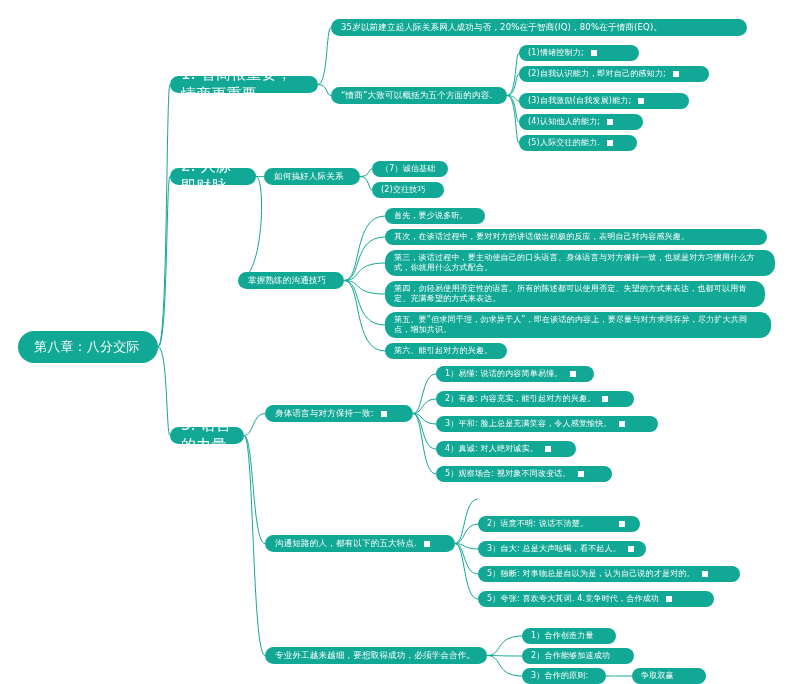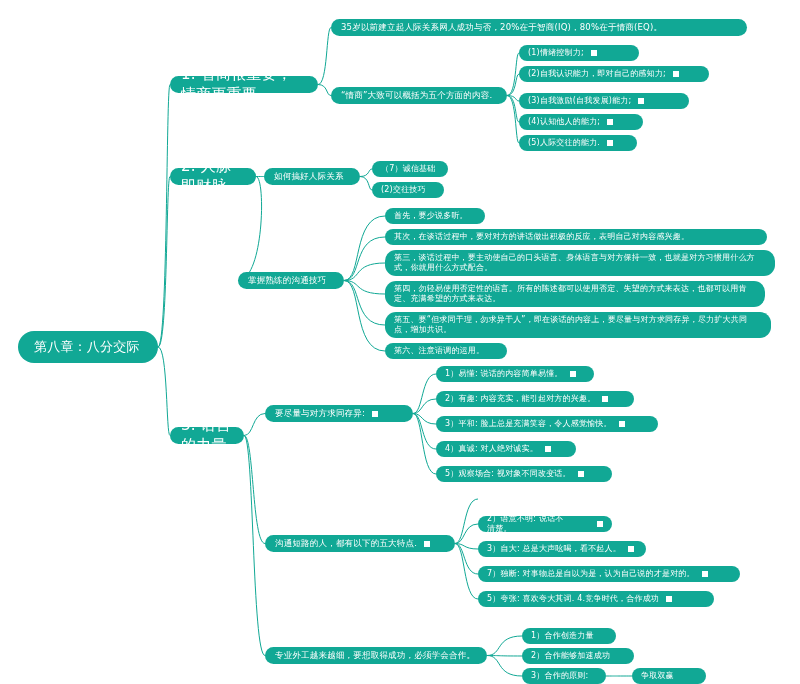--- a/index.html
+++ b/index.html
@@ -114,31 +114,31 @@
     <div class="node lvl2" style="left: 170px; top: 168px; width: 86px; height: 17px;"><span class="nlabel">2. 人脉即财脉</span></div>
     <div class="node lvl3" style="left: 264px; top: 168px; width: 96px; height: 17px;"><span class="nlabel">如何搞好人际关系</span></div>
     <div class="node lvl4" style="left: 372px; top: 161px; width: 76px; height: 16px;"><span class="nlabel">（7）诚信基础</span></div>
     <div class="node lvl4" style="left: 372px; top: 182px; width: 72px; height: 16px;"><span class="nlabel">(2)交往技巧</span></div>
     <div class="node lvl3" style="left: 238px; top: 272px; width: 106px; height: 17px;"><span class="nlabel">掌握熟练的沟通技巧</span></div>
     <div class="node lvl4" style="left: 385px; top: 208px; width: 100px; height: 16px;"><span class="nlabel">首先，要少说多听。</span></div>
     <div class="node lvl4" style="left: 385px; top: 229px; width: 382px; height: 16px;"><span class="nlabel">其次，在谈话过程中，要对对方的讲话做出积极的反应，表明自己对内容感兴趣。</span></div>
     <div class="node lvl4 multiline" style="left: 385px; top: 250px; width: 390px; height: 26px;"><span class="nlabel">第三，谈话过程中，要主动使自己的口头语言、身体语言与对方保持一致，也就是对方习惯用什么方式，你就用什么方式配合。</span></div>
     <div class="node lvl4 multiline" style="left: 385px; top: 281px; width: 380px; height: 26px;"><span class="nlabel">第四，勿轻易使用否定性的语言。所有的陈述都可以使用否定、失望的方式来表达，也都可以用肯定、充满希望的方式来表达。</span></div>
     <div class="node lvl4 multiline" style="left: 385px; top: 312px; width: 386px; height: 26px;"><span class="nlabel">第五、要“但求同干理，勿求异干人”，即在谈话的内容上，要尽量与对方求同存异，尽力扩大共同点，增加共识。</span></div>
-    <div class="node lvl4" style="left: 385px; top: 343px; width: 122px; height: 16px;"><span class="nlabel">第六、注意语调的运用。</span></div>
+    <div class="node lvl4" style="left: 385px; top: 343px; width: 122px; height: 16px;"><span class="nlabel">第六、能引起对方的兴趣。</span></div>
     <div class="node lvl2" style="left: 170px; top: 427px; width: 74px; height: 17px;"><span class="nlabel">3. 语言的力量</span></div>
-    <div class="node lvl3" style="left: 265px; top: 405px; width: 148px; height: 17px;"><span class="nlabel">要尽量与对方求同存异:</span><span class="marker"></span></div>
+    <div class="node lvl3" style="left: 265px; top: 405px; width: 148px; height: 17px;"><span class="nlabel">身体语言与对方保持一致:</span><span class="marker"></span></div>
     <div class="node lvl4" style="left: 436px; top: 366px; width: 158px; height: 16px;"><span class="nlabel">1）易懂: 说话的内容简单易懂。</span><span class="marker"></span></div>
     <div class="node lvl4" style="left: 436px; top: 391px; width: 198px; height: 16px;"><span class="nlabel">2）有趣: 内容充实，能引起对方的兴趣。</span><span class="marker"></span></div>
     <div class="node lvl4" style="left: 436px; top: 416px; width: 222px; height: 16px;"><span class="nlabel">3）平和: 脸上总是充满笑容，令人感觉愉快。</span><span class="marker"></span></div>
     <div class="node lvl4" style="left: 436px; top: 441px; width: 140px; height: 16px;"><span class="nlabel">4）真诚: 对人绝对诚实。</span><span class="marker"></span></div>
     <div class="node lvl4" style="left: 436px; top: 466px; width: 176px; height: 16px;"><span class="nlabel">5）观察场合: 视对象不同改变话。</span><span class="marker"></span></div>
     <div class="node lvl3" style="left: 265px; top: 535px; width: 190px; height: 17px;"><span class="nlabel">沟通短路的人，都有以下的五大特点.</span><span class="marker"></span></div>
-    <div class="node lvl4" style="left: 478px; top: 516px; width: 134px; height: 16px; gap: 24px;"><span class="nlabel">2）语意不明: 说话不清楚。</span><span class="marker"></span></div>
+    <div class="node lvl4" style="left: 478px; top: 516px; width: 162px; height: 16px; gap: 24px;"><span class="nlabel">2）语意不明: 说话不清楚。</span><span class="marker"></span></div>
     <div class="node lvl4" style="left: 478px; top: 541px; width: 168px; height: 16px;"><span class="nlabel">3）自大: 总是大声吆喝，看不起人。</span><span class="marker"></span></div>
-    <div class="node lvl4" style="left: 478px; top: 566px; width: 262px; height: 16px;"><span class="nlabel">7）独断: 对事物总是自以为是，认为自己说的才是对的。</span><span class="marker"></span></div>
+    <div class="node lvl4" style="left: 478px; top: 566px; width: 262px; height: 16px;"><span class="nlabel">5）独断: 对事物总是自以为是，认为自己说的才是对的。</span><span class="marker"></span></div>
     <div class="node lvl4" style="left: 478px; top: 591px; width: 236px; height: 16px;"><span class="nlabel">5）夸张: 喜欢夸大其词. 4.竞争时代，合作成功</span><span class="marker"></span></div>
     <div class="node lvl3" style="left: 265px; top: 647px; width: 222px; height: 17px;"><span class="nlabel">专业外工越来越细，要想取得成功，必须学会合作。</span></div>
     <div class="node lvl4" style="left: 522px; top: 628px; width: 94px; height: 16px;"><span class="nlabel">1）合作创造力量</span></div>
     <div class="node lvl4" style="left: 522px; top: 648px; width: 112px; height: 16px;"><span class="nlabel">2）合作能够加速成功</span></div>
     <div class="node lvl4" style="left: 522px; top: 668px; width: 84px; height: 16px;"><span class="nlabel">3）合作的原则:</span></div>
     <div class="node lvl4" style="left: 632px; top: 668px; width: 74px; height: 16px;"><span class="nlabel">争取双赢</span></div>
   </div>
 
 </body></html>

